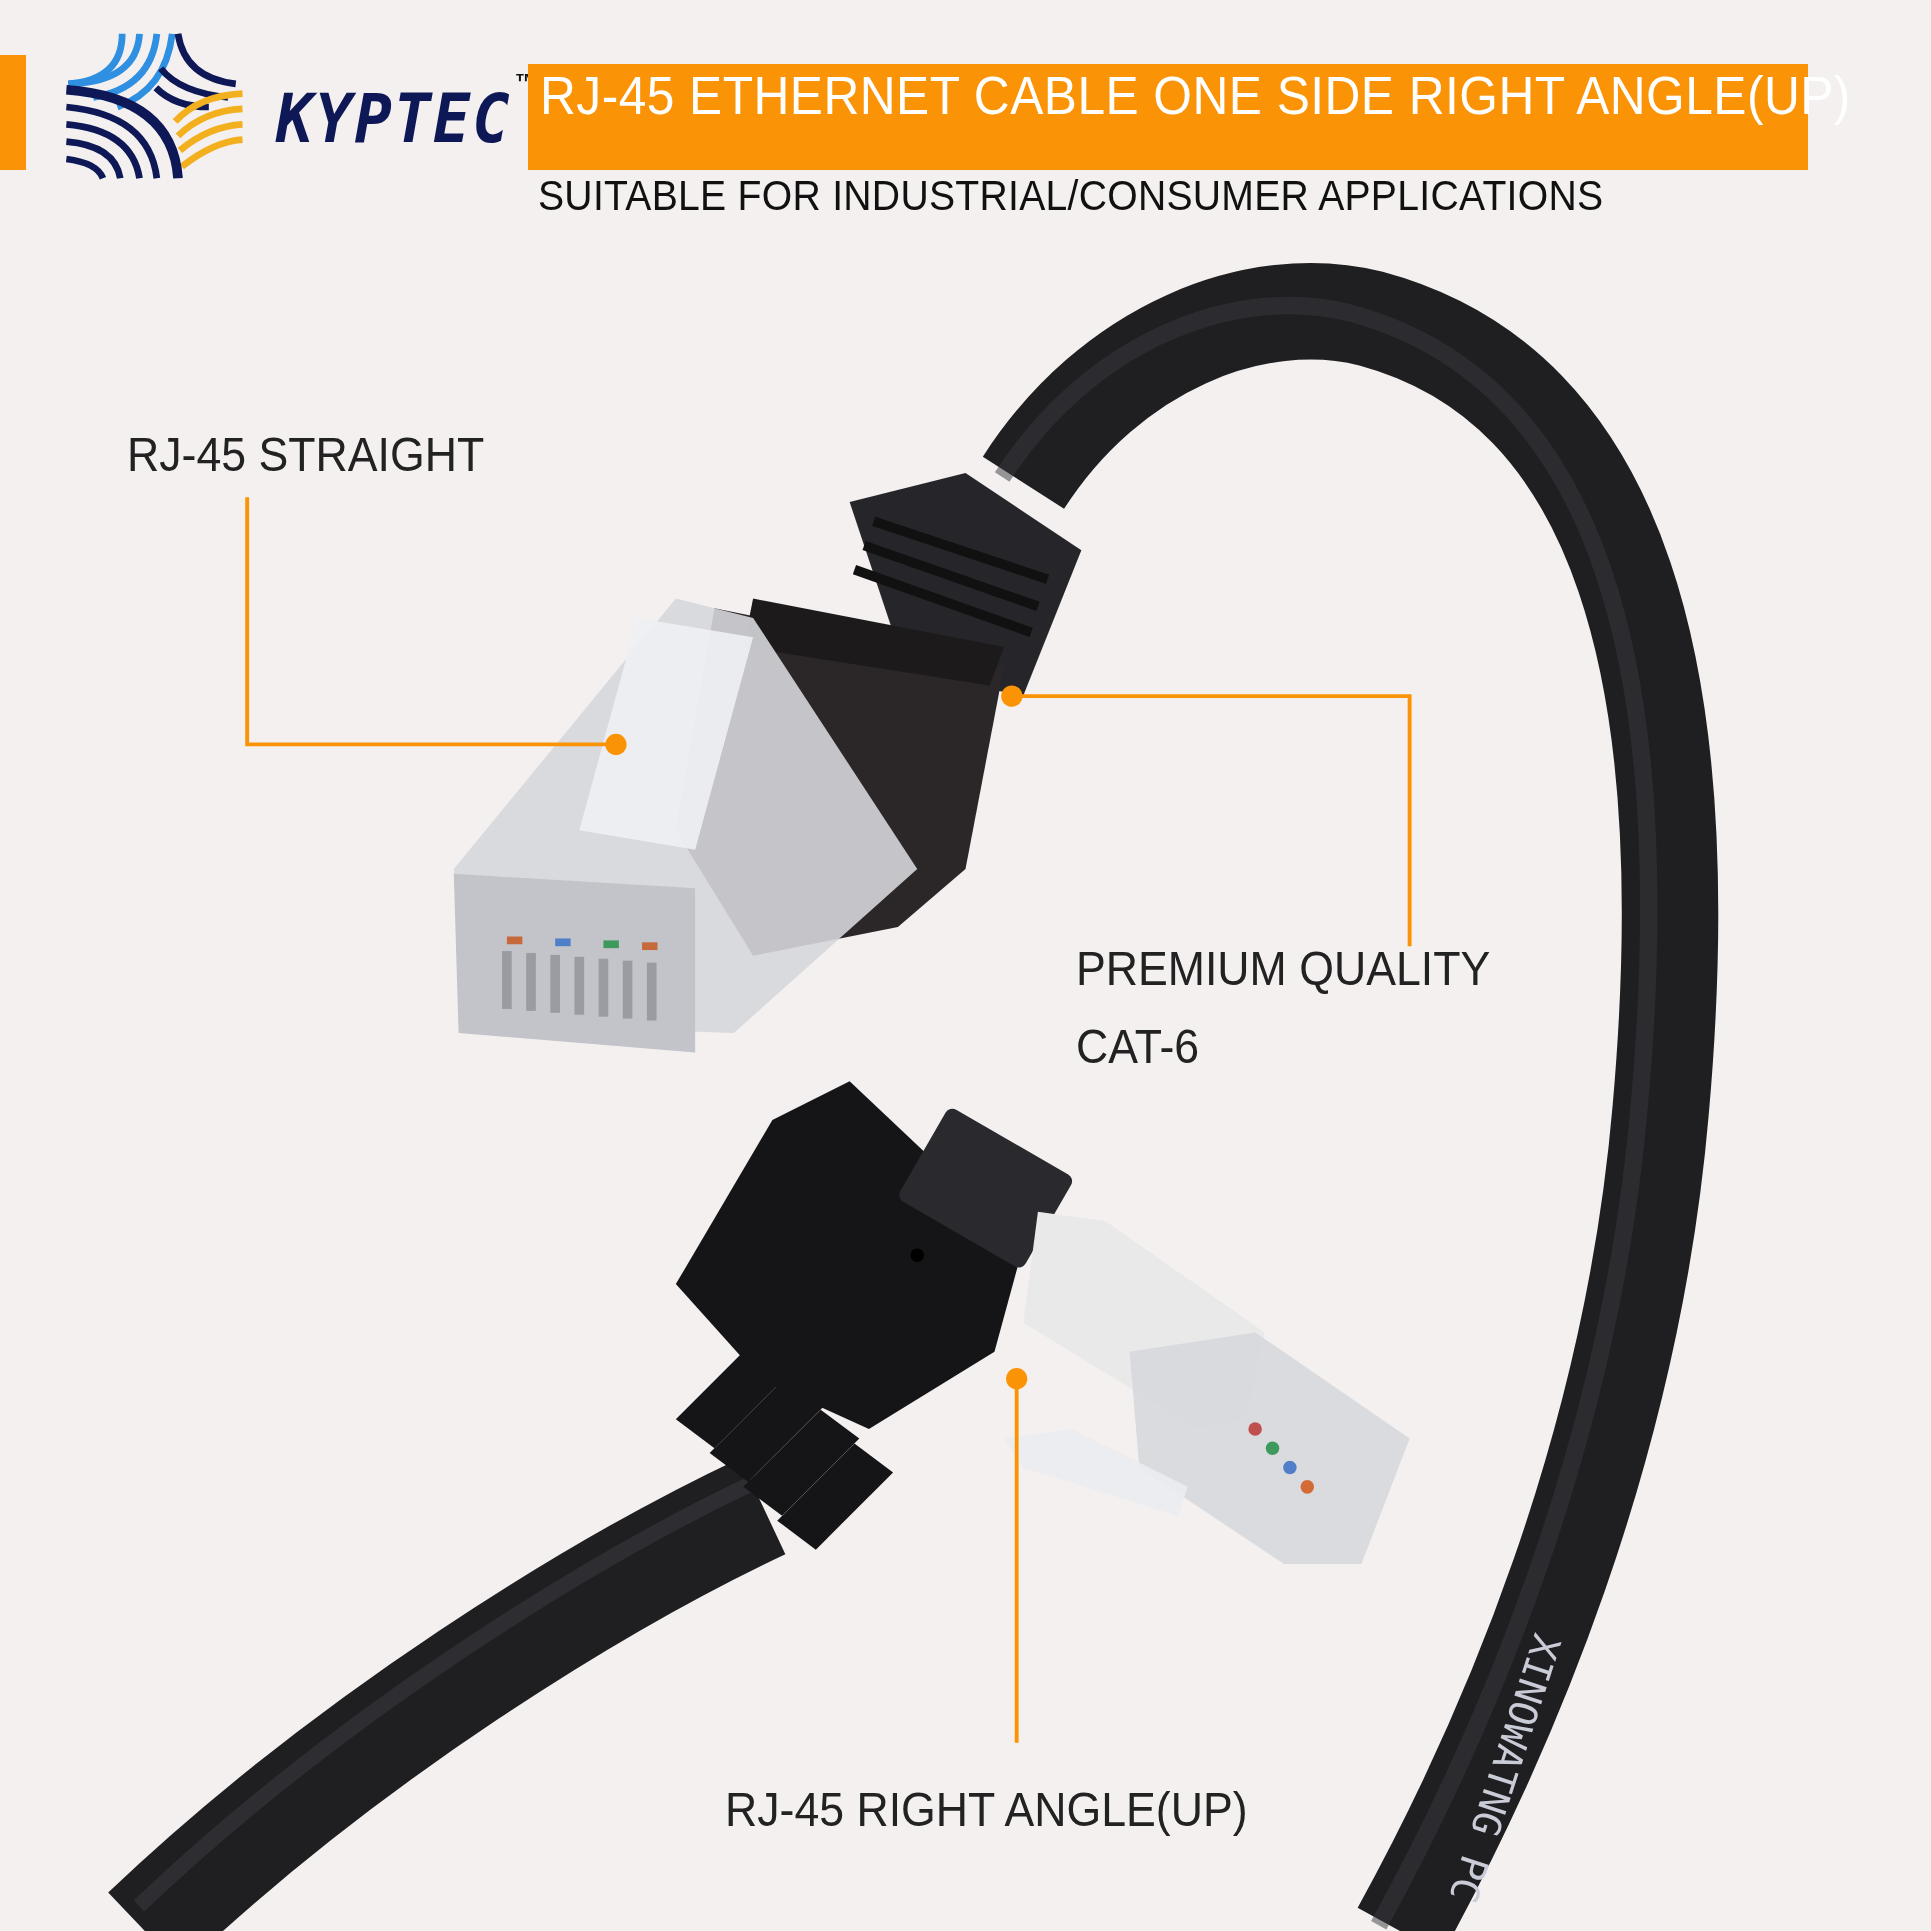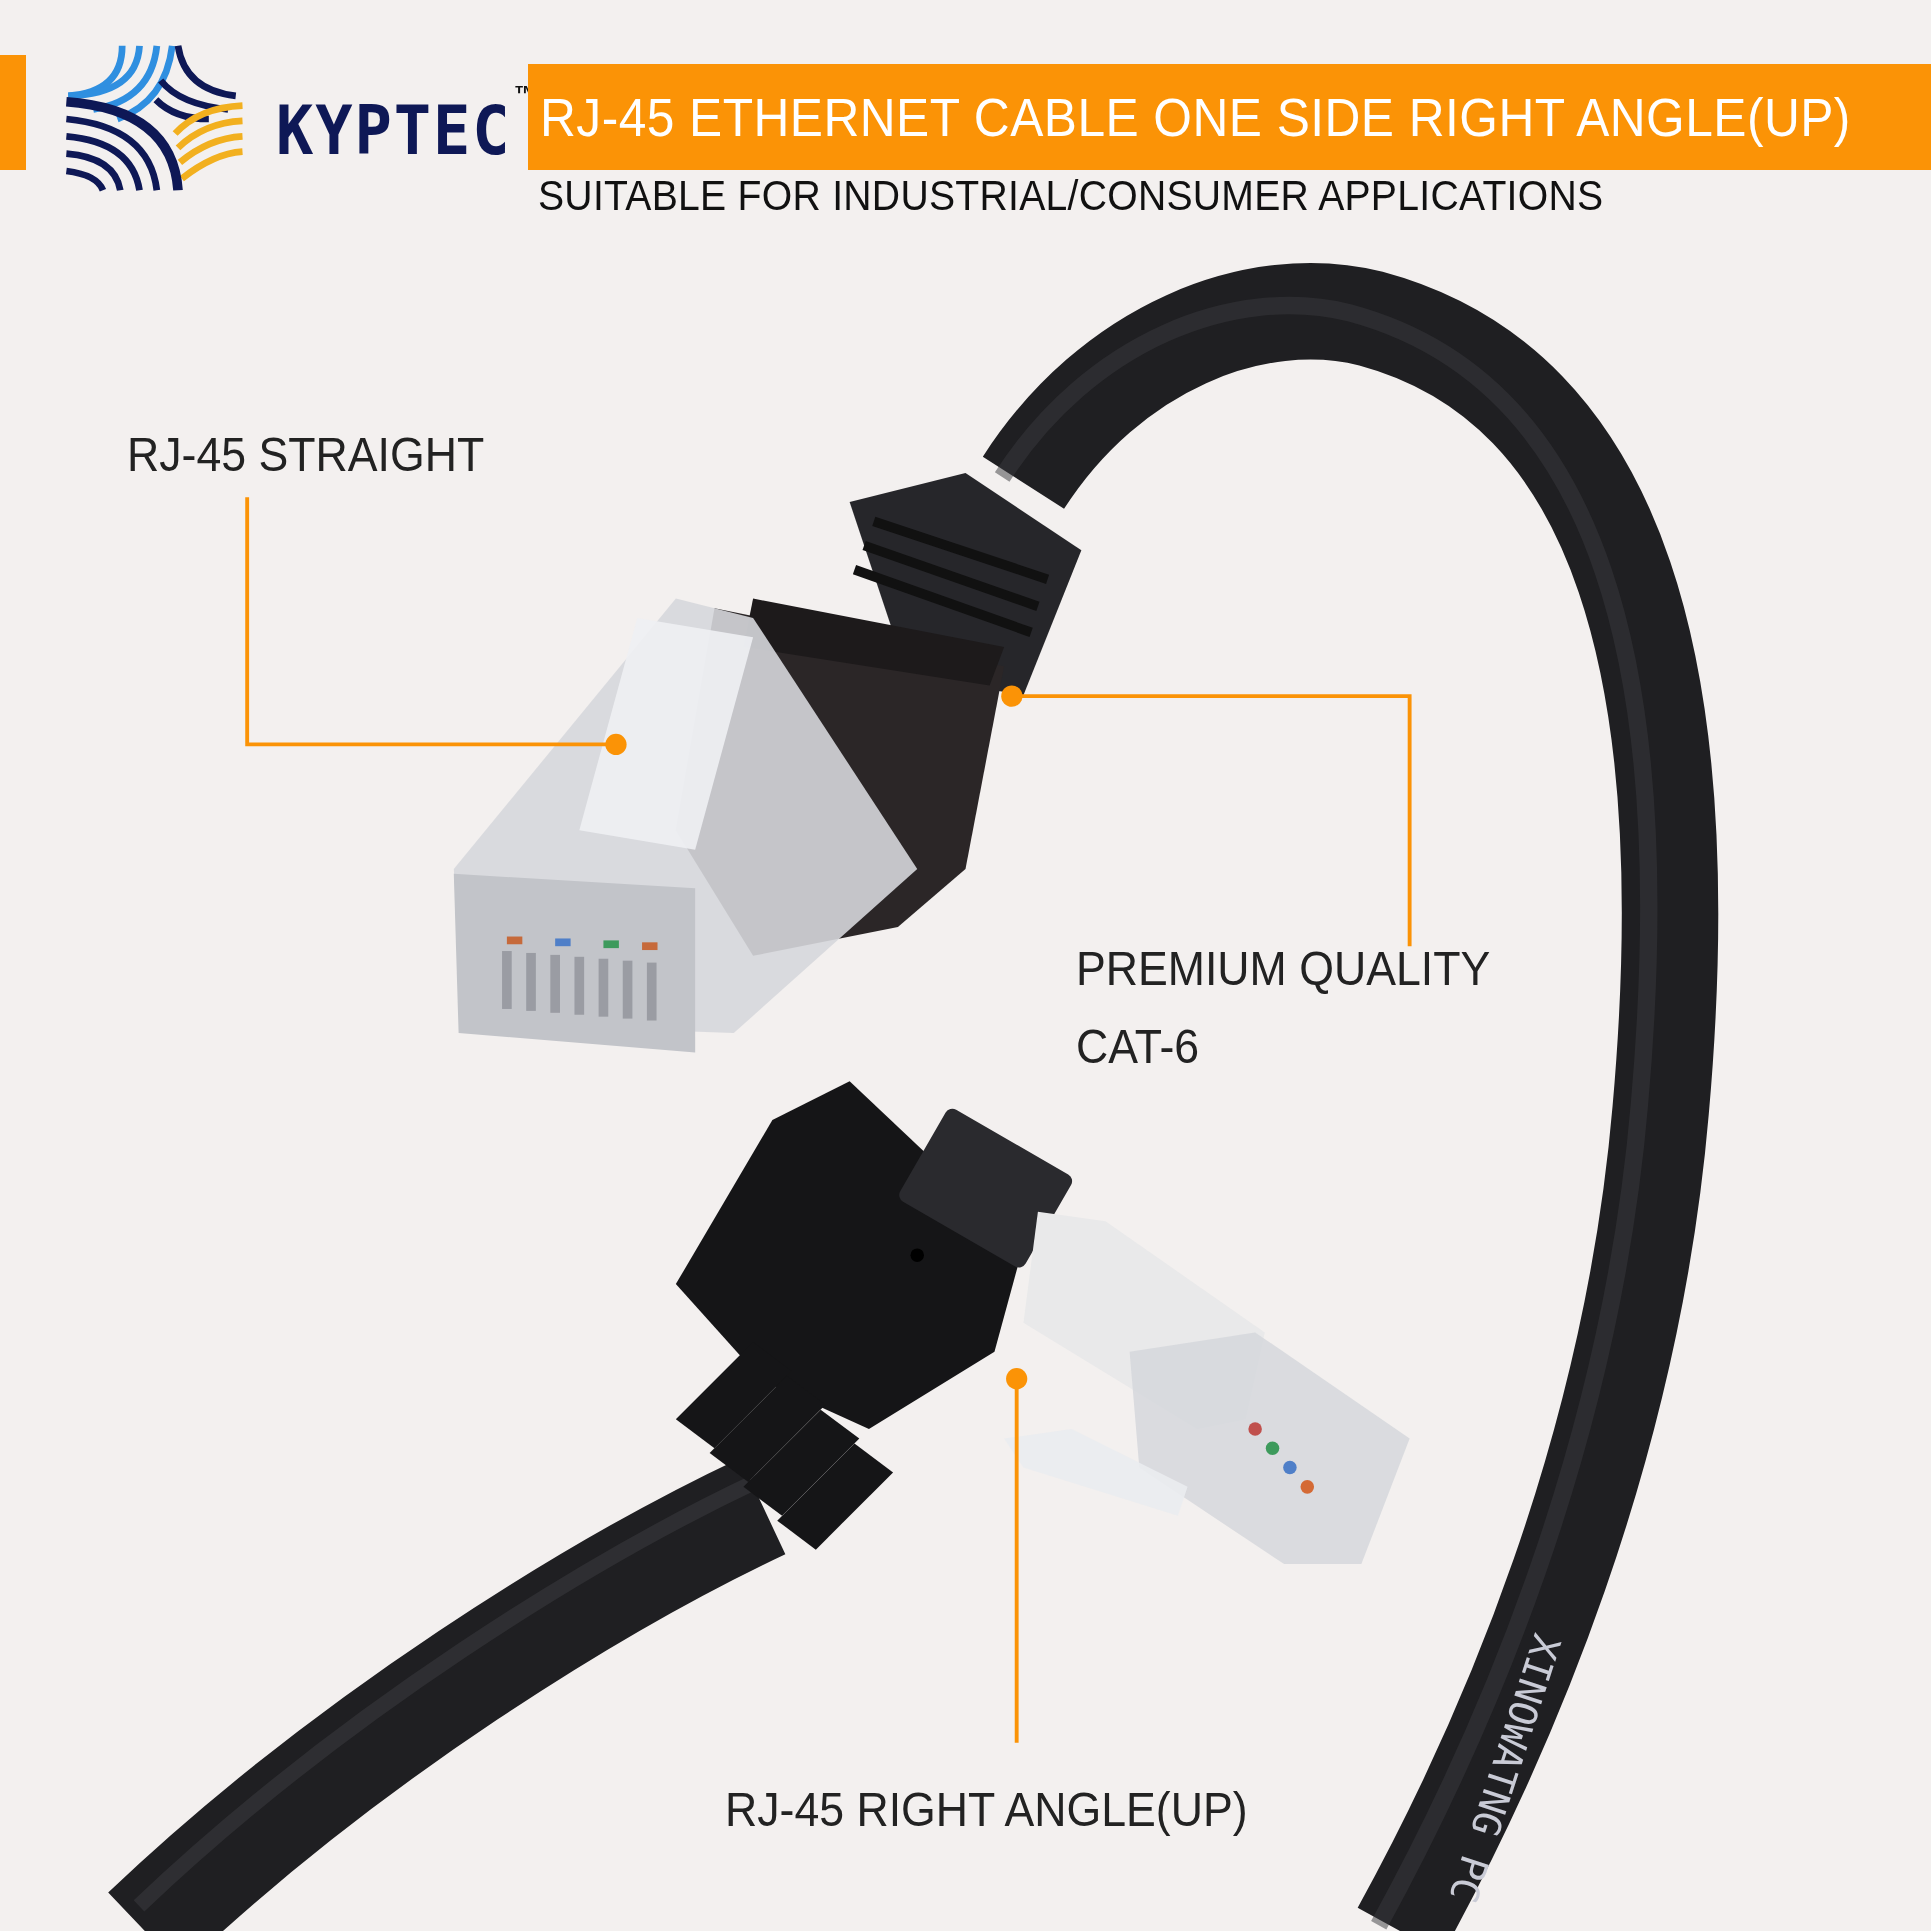--- a/index.html
+++ b/index.html
@@ -5,34 +5,34 @@
     html, body { margin:0; padding:0; }
     body {
       width:1931px; height:1931px; position:relative; overflow:hidden;
       background:#f3f0ef;
       font-family:"Liberation Sans", "DejaVu Sans", sans-serif;
     }
     .left-accent {
       position:absolute; left:0; top:55px; width:26px; height:115px;
       background:#fb9306;
     }
-    .logo { position:absolute; left:64px; top:42px; width:454px; height:154px; }
+    .logo { position:absolute; left:64px; top:30px; width:454px; height:154px;font-style:italic; }
     .logo-text {
       position:absolute; left:212px; top:52px;
       font-family:"DejaVu Sans Mono", monospace; font-weight:bold;
       font-size:62px; letter-spacing:1.9px; color:#0e1856;
       transform:scaleY(1.08);
     }
     .logo-tm {
       position:absolute; left:450px; top:39px;
       font-size:23px; font-weight:bold; color:#111;
     }
     .title-bar {
-      position:absolute; left:528px; top:64px; width:1403px; height:106px;
-      background:#fb9306; display:flex; align-items:center;
+      position:absolute; left:528px; top:64px; width:1280px; height:106px;
+      background:#fb9306; display:flex; 
     }
     .title-text {
       margin-left:11.6px; color:#fff; font-size:54px; font-weight:normal;
       white-space:nowrap; letter-spacing:0.5px;
       transform:scaleX(0.92); transform-origin:left center;
     }
     .subtitle {
       position:absolute; left:538px; top:171px; font-size:43px; color:#111;
       white-space:nowrap; letter-spacing:0.3px;
       transform:scaleX(0.91); transform-origin:left center;

